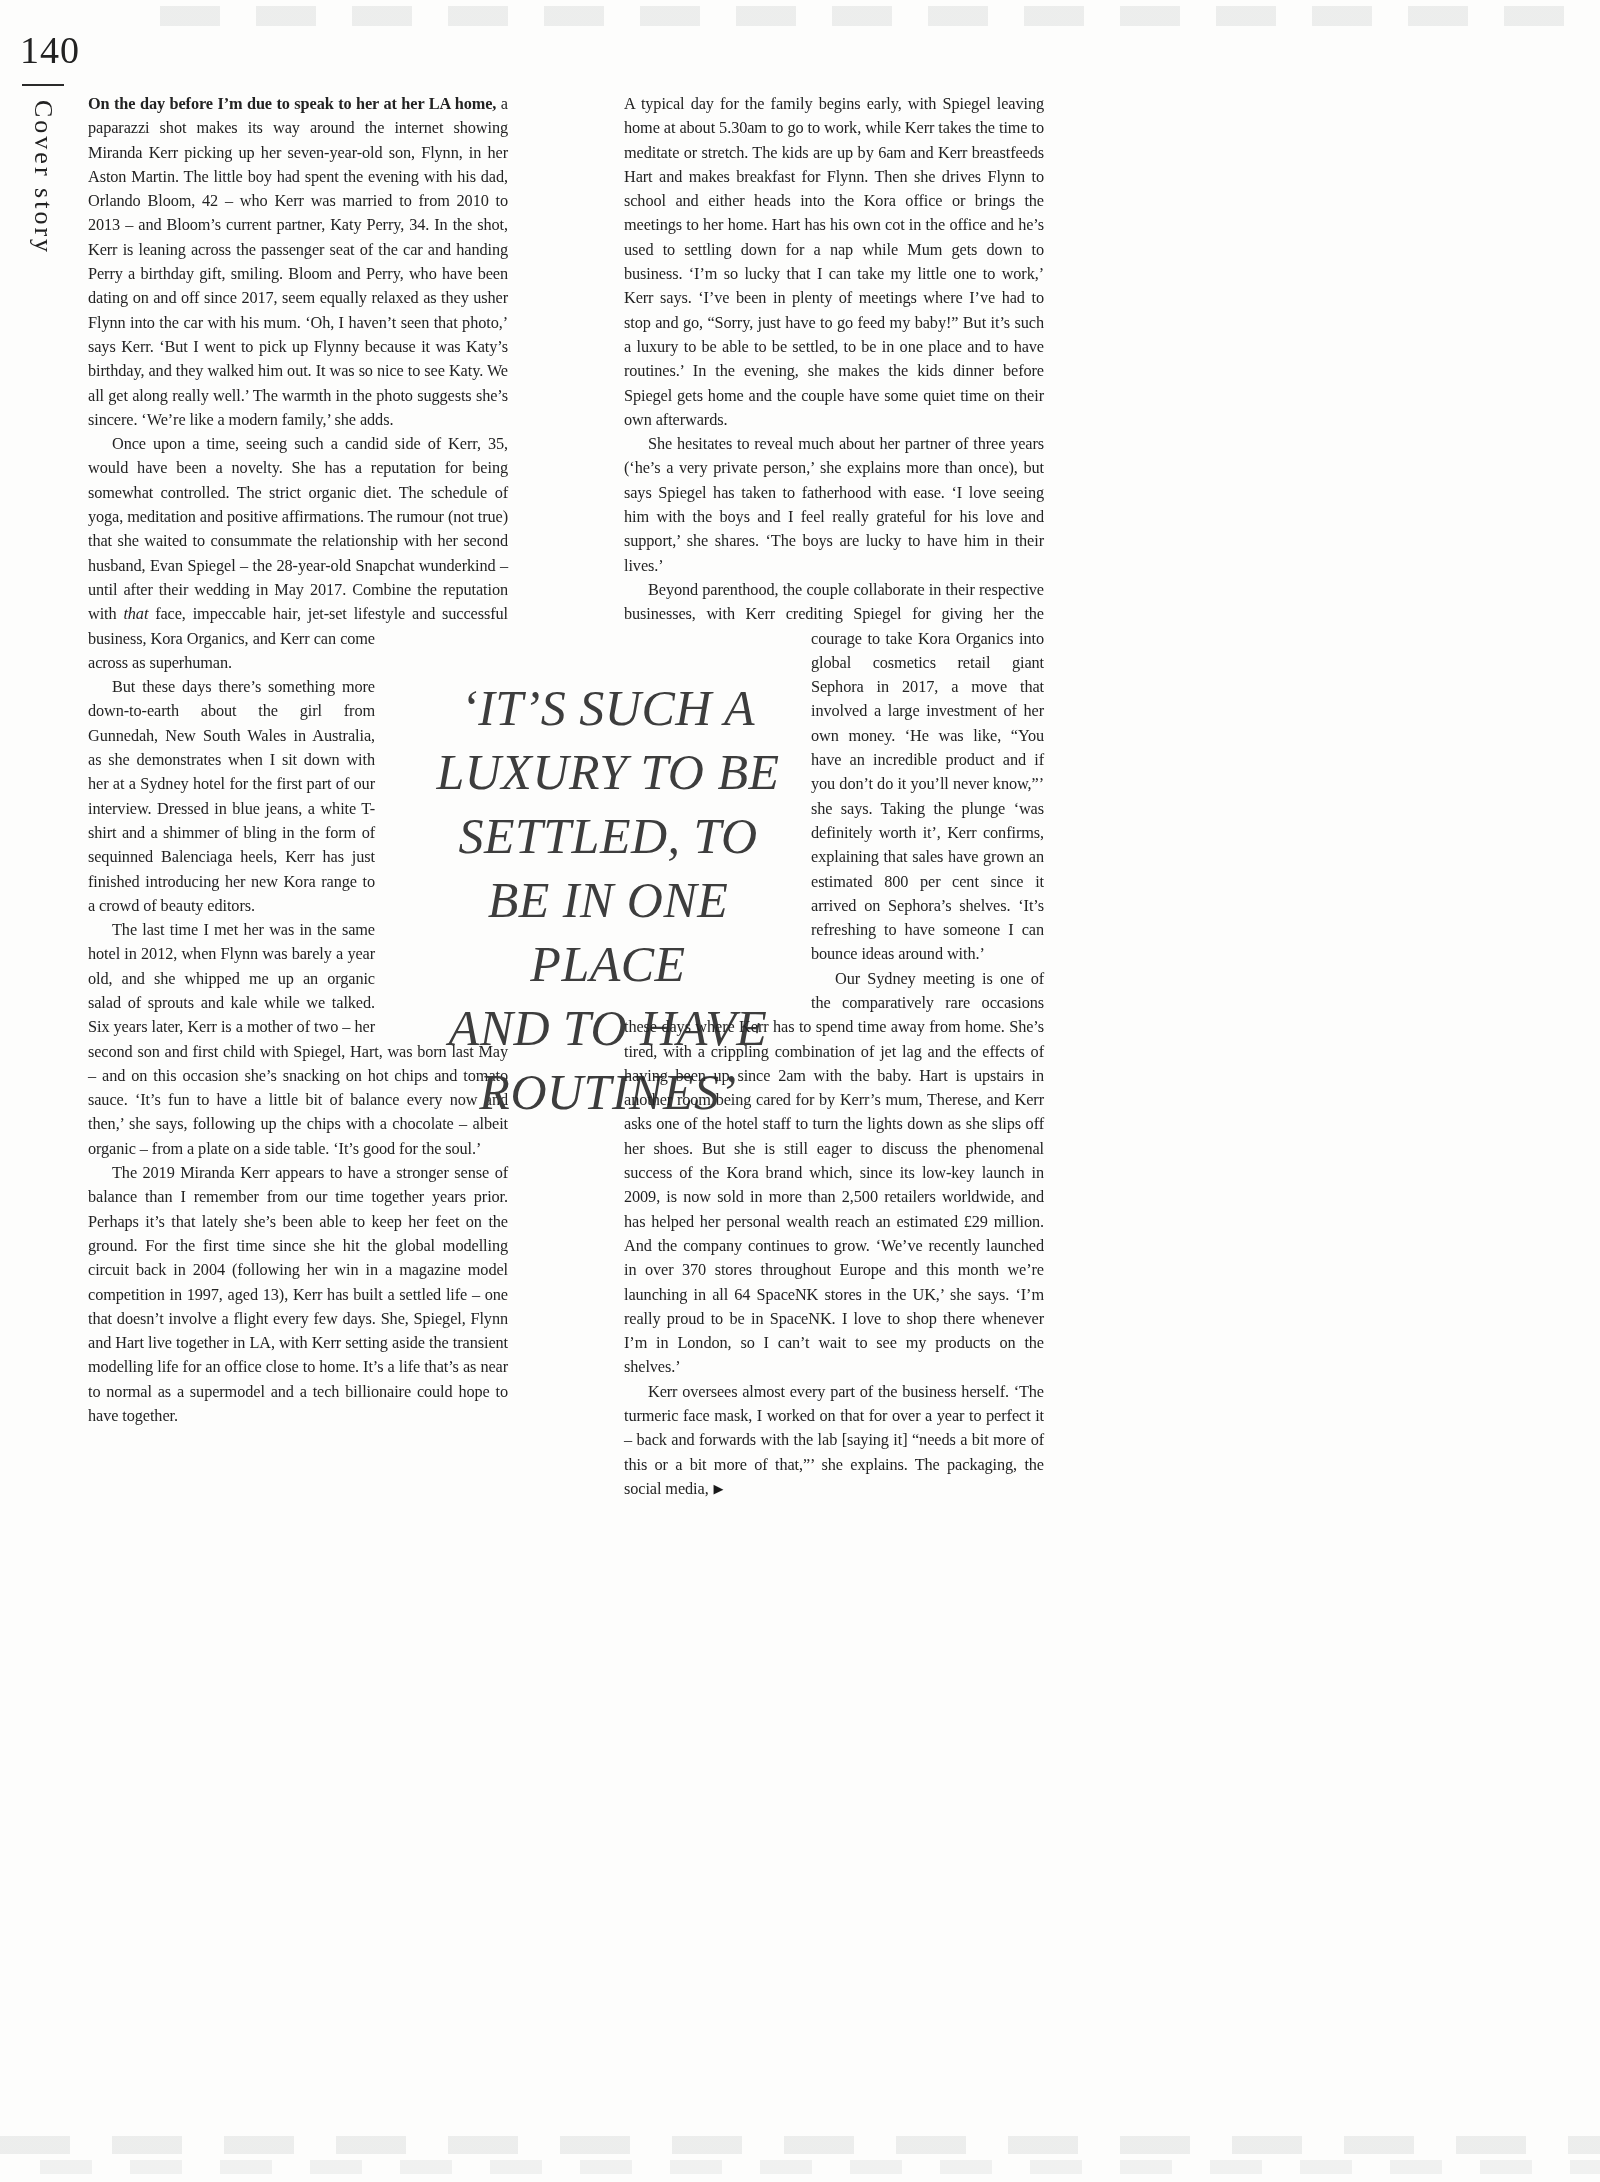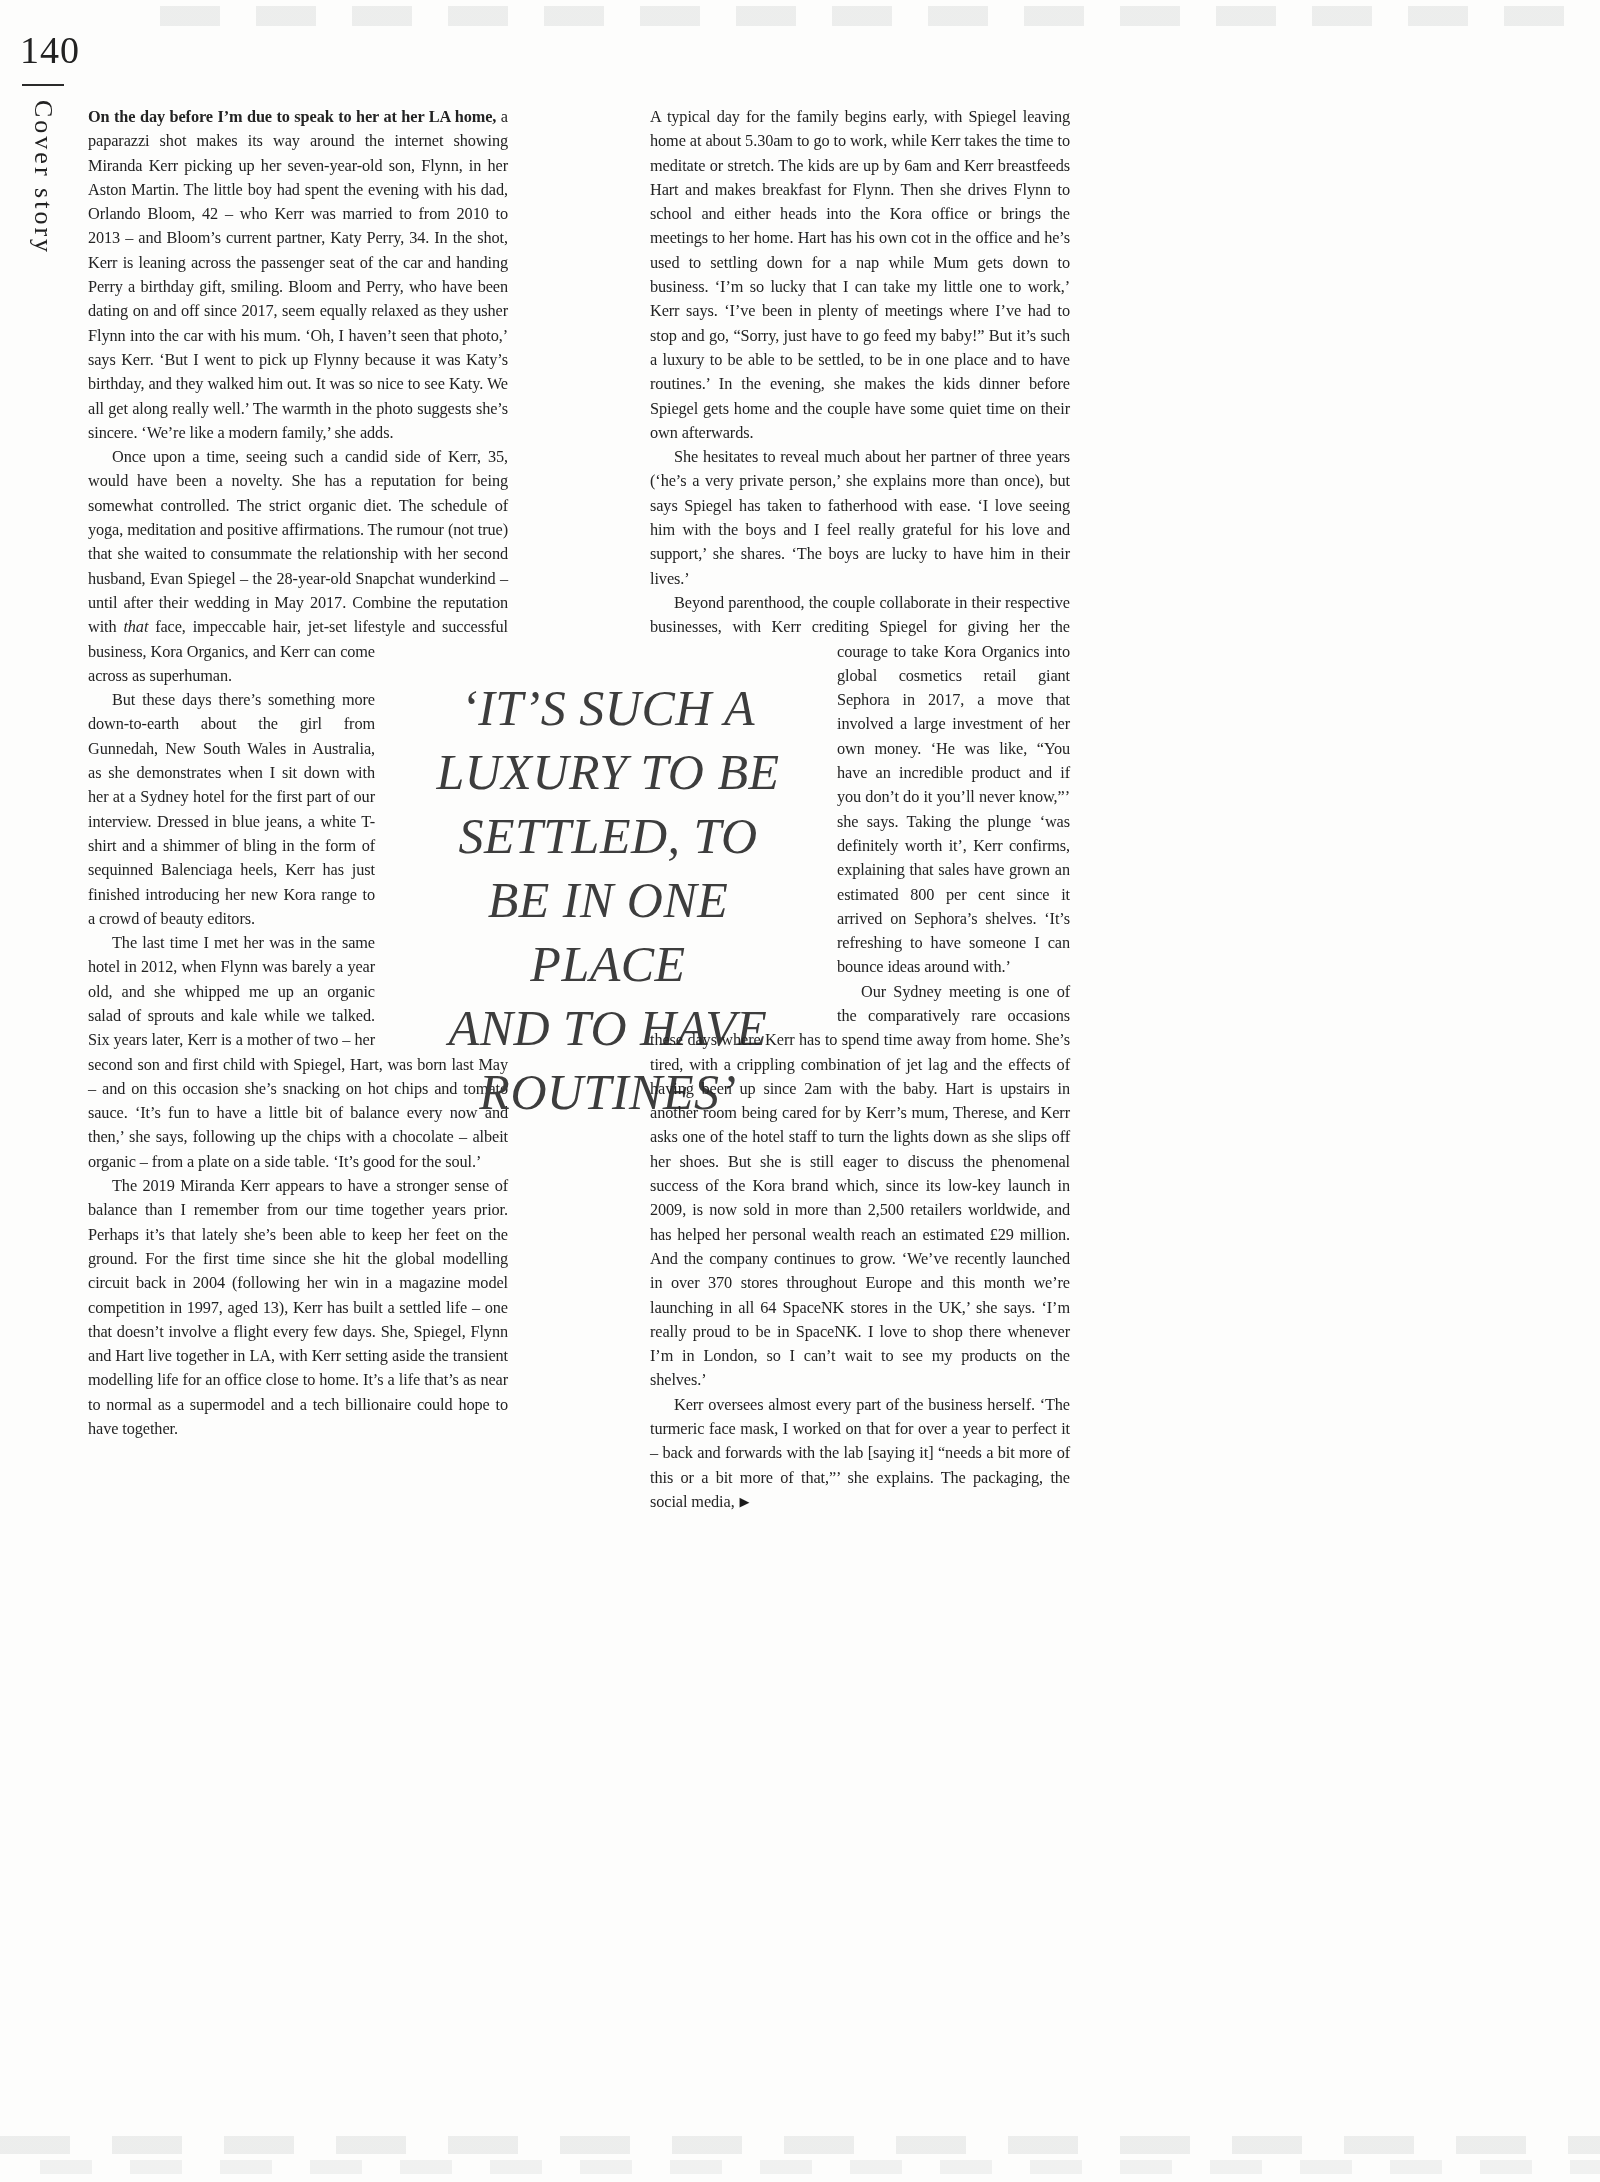--- a/index.html
+++ b/index.html
@@ -30,24 +30,23 @@
     writing-mode: vertical-rl;
     font-size: 26px; letter-spacing: 3px; color: #222;
   }
 
   
   .col {
     position: absolute; top: 92px; width: 420px;
     font-size: 16.3px; line-height: 24.3px;
     text-align: justify; color: #232323;
     letter-spacing: -0.1px;
-    margin-top: 13px;
   }
   .col-left  { left: 88px; }
-  .col-right { left: 650px; }
+  .col-right { left: 624px; }
   .col p { margin: 0; text-indent: 24px; }
   .col p.first { text-indent: 0; }
   .bold-lead { font-weight: bold; }
 
   
   .spacer-r { float: right; width: 0; height: 548px; }
   .cut-r    { float: right; clear: right; width: 133px; height: 385px; }
   .spacer-l { float: left; width: 0; height: 548px; }
   .cut-l    { float: left; clear: left; width: 187px; height: 368px; }
 

